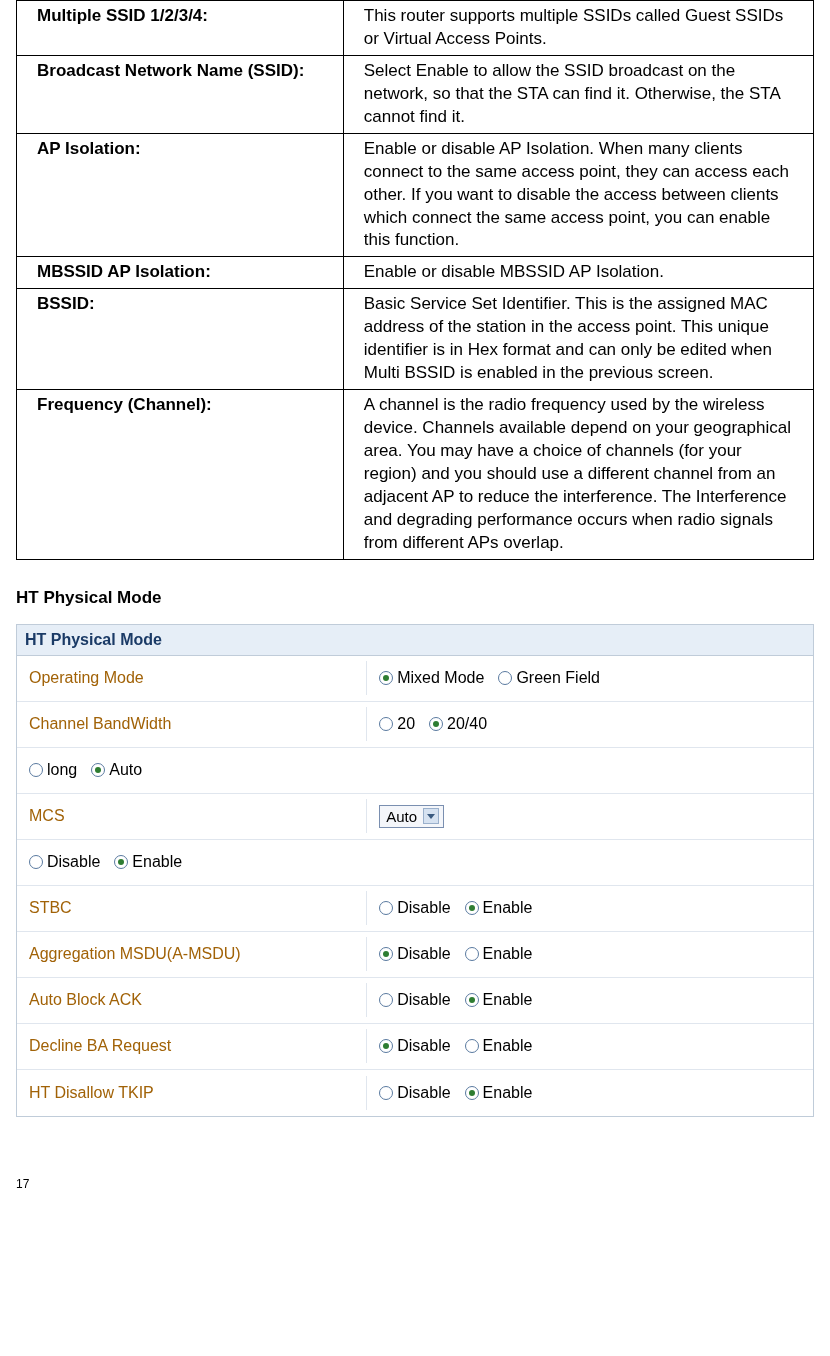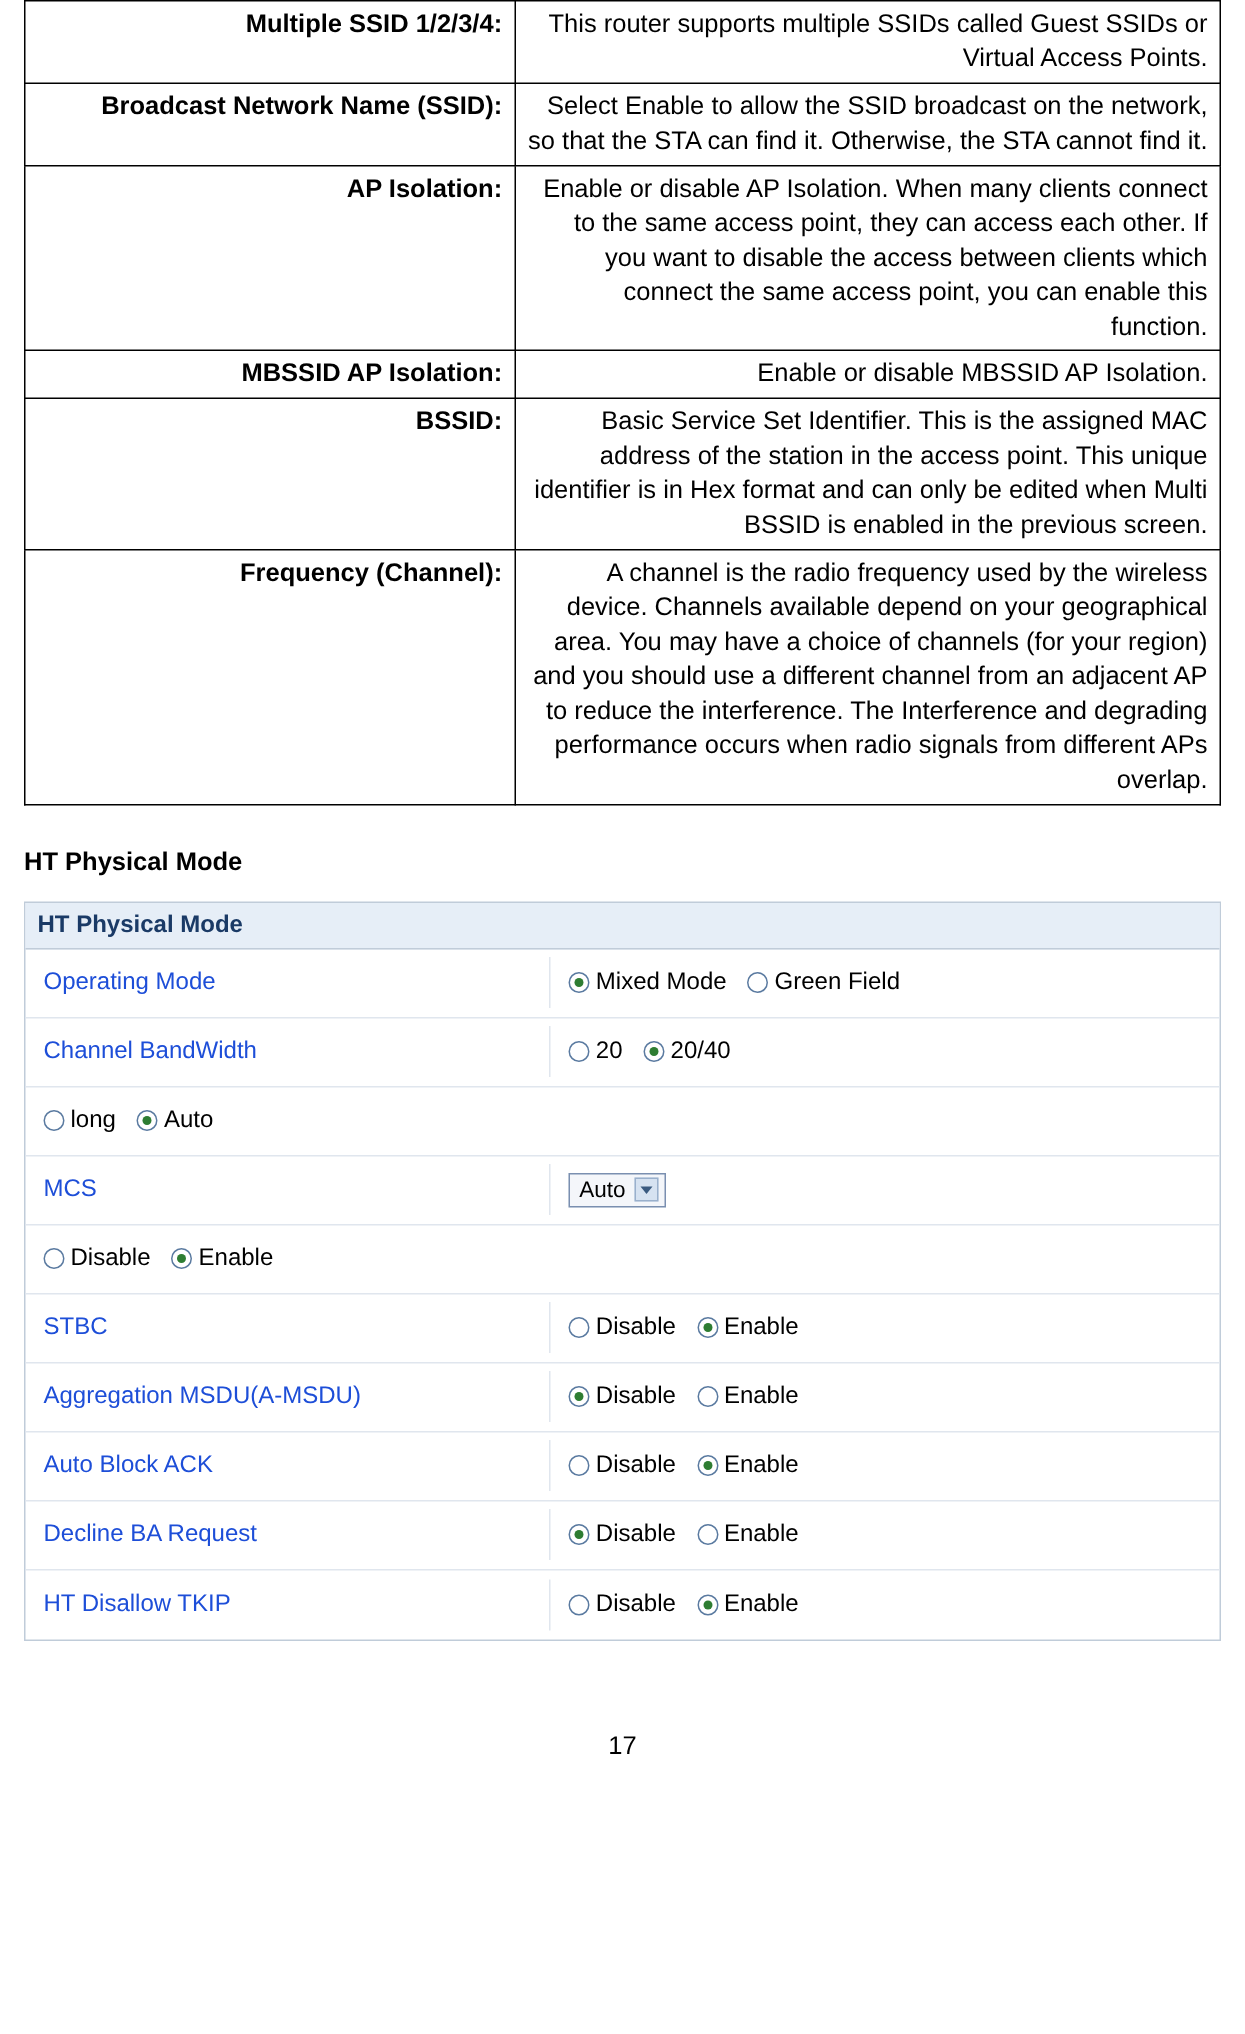--- a/index.html
+++ b/index.html
@@ -12,24 +12,23 @@
       padding: 0 16px;
       width: 830px;
     }
     table.desc-table {
       border-collapse: collapse;
       width: 100%;
       margin: 0;
     }
     table.desc-table td {
       border: 1px solid #000;
-      padding: 4px 8px;
+      padding: 4px 20px;
       vertical-align: top;
       line-height: 1.35;
-      text-align: right;
     }
     table.desc-table td.label-col {
       font-weight: bold;
       width: 41%;
     }
     .section-heading {
       font-weight: bold;
       margin: 28px 0 16px 0;
       font-size: 17px;
     }
@@ -52,21 +51,21 @@
     .panel-row {
       display: flex;
       align-items: center;
       border-bottom: 1px solid #E0E6EE;
       min-height: 46px;
     }
     .panel-row:last-child { border-bottom: none; }
     .panel-label {
       width: 44%;
       padding: 8px 12px;
-      color: #1d4ed8;
+      color: #a16207;
       border-right: 1px solid #E0E6EE;
     }
     .panel-control {
       flex: 1;
       padding: 8px 12px;
       display: flex;
       align-items: center;
       gap: 4px;
     }
     .radio-pair { display: inline-flex; align-items: center; margin-right: 10px; gap: 4px; }
@@ -94,23 +93,22 @@
       margin-left: 6px;
       display: inline-flex; align-items: center; justify-content: center;
     }
     .select-arrow::after {
       content: ""; width: 0; height: 0;
       border-left: 4px solid transparent;
       border-right: 4px solid transparent;
       border-top: 5px solid #3A5A80;
     }
     .page-number {
-      text-align: center;
       margin-top: 60px;
-      font-size: 17px;
+      font-size: 12px;
     }
   </style>
 </head>
 <body>
 
 <table class="desc-table">
   <tbody>
       <tr>
         <td class="label-col">Multiple SSID 1/2/3/4:</td>
         <td>This router supports multiple SSIDs called Guest SSIDs or Virtual Access Points.</td>

